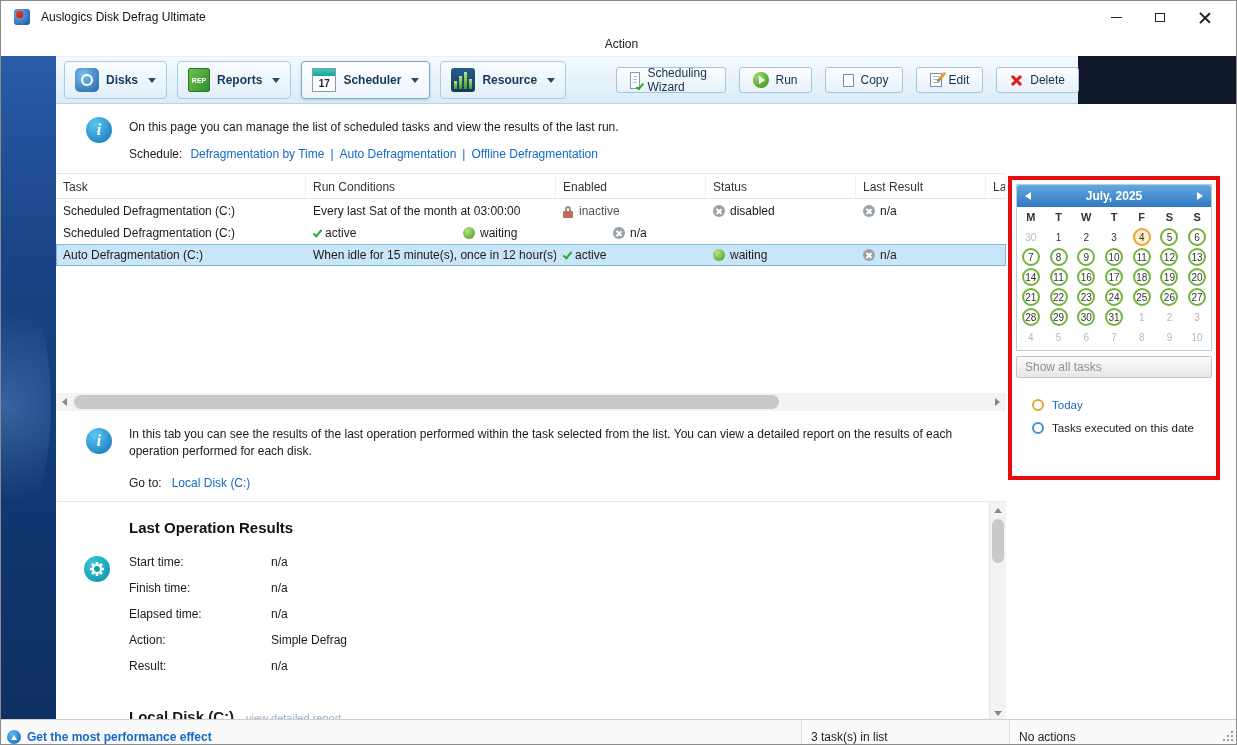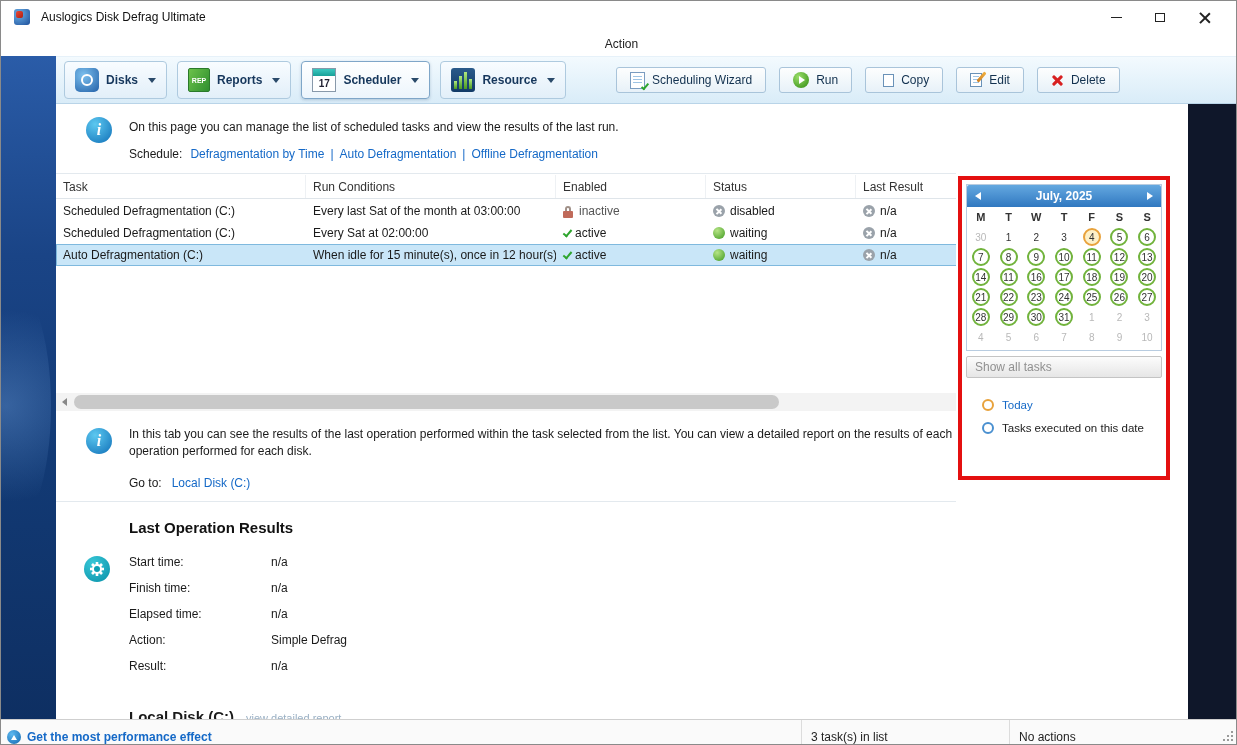--- a/index.html
+++ b/index.html
@@ -28,21 +28,21 @@
   .menubar { position:absolute; left:0; top:32px; width:100%; height:23px; background:#fff; display:flex; align-items:center; padding-left:6px;flex-direction:column; }
   .menu-item { padding:0 10px; line-height:23px; font-size:12px; color:#222; cursor:default; }
 
   
   .left-strip { position:absolute; left:0; top:55px; width:55px; height:665px;
     background:linear-gradient(180deg,#2a5ca8 0%, #1a4486 30%, #123a75 60%, #0e2f62 100%); overflow:hidden; }
   .left-strip::after { content:""; position:absolute; left:-40px; top:220px; width:90px; height:260px; border-radius:50%;
     background:radial-gradient(circle, rgba(120,170,230,0.35), rgba(120,170,230,0) 70%); }
 
   
-  .toolbar { position:absolute; left:55px; top:55px; width:1182px; height:48px;
+  .toolbar { position:absolute; left:55px; top:55px; width:1022px; height:48px;
     background:linear-gradient(#f3fafe,#d9ecf8); border-top:1px solid #e6f1f9; border-bottom:1px solid #b9d4e8;
     display:flex; align-items:center; padding-left:8px; }
   .tab { height:38px; display:flex; align-items:center; gap:7px; padding:0 10px; margin-right:10px;
     border:1px solid #aecadf; border-radius:4px; background:linear-gradient(#f8fcff,#e2eff9); cursor:pointer; }
   .tab.active { background:linear-gradient(#ffffff,#ecf5fc); border-color:#7fa6c8; box-shadow:0 1px 3px rgba(40,80,120,.25); }
   .tab-label { font-size:12px; font-weight:bold; color:#16375c; }
   .caret { width:0; height:0; border-left:4px solid transparent; border-right:4px solid transparent; border-top:5px solid #2a4a6a; margin-left:3px; }
 
   .tico { flex:none; }
   .disks-ico { width:24px; height:24px; border-radius:5px; position:relative;
@@ -145,21 +145,21 @@
   .partial-note { font-size:11px; font-weight:normal; color:#9ab0c4; margin-left:12px; }
 
   .vscroll { position:absolute; top:0; right:0; bottom:0; width:17px; background:#f3f3f3; border-left:1px solid #e4e4e4; }
   .vs-btn { position:absolute; left:0; width:16px; height:16px; display:flex; align-items:center; justify-content:center; }
   .vs-up{top:0;} .vs-down{bottom:0;}
   .tri-u { width:0; height:0; border-left:4px solid transparent; border-right:4px solid transparent; border-bottom:5px solid #888; }
   .tri-d { width:0; height:0; border-left:4px solid transparent; border-right:4px solid transparent; border-top:5px solid #888; }
   .vs-thumb { position:absolute; left:2px; top:17px; width:12px; height:44px; background:#c9c9c9; border-radius:6px; }
 
   
-  .right-region { position:absolute; left:955px; top:103px; width:232px; height:617px; background:#fff; }
+  .right-region { position:absolute; left:1005px; top:103px; width:232px; height:617px; background:#fff; }
   .red-box { position:absolute; left:2px; top:72px; width:212px; height:304px; border:4px solid #e41010; padding:4px; background:#fff; }
   .cal-wrap { border:1px solid #b8cce0; background:#fff; }
   .cal-head { height:22px; background:linear-gradient(#64a8e0,#3078c0); border-radius:2px 2px 0 0; position:relative;
     display:flex; align-items:center; justify-content:center; }
   .cal-month { color:#fff; font-weight:bold; font-size:12px; }
   .cal-prev,.cal-next { position:absolute; top:7px; cursor:pointer; }
   .cal-prev { left:8px; width:0; height:0; border-top:4px solid transparent; border-bottom:4px solid transparent; border-right:6px solid #fff; }
   .cal-next { right:8px; width:0; height:0; border-top:4px solid transparent; border-bottom:4px solid transparent; border-left:6px solid #fff; }
   .cal-days { display:grid; grid-template-columns:repeat(7,1fr); height:20px; align-items:center; justify-items:center;
     font-weight:bold; font-size:11px; color:#333; }
@@ -297,21 +297,20 @@
         <div class="trow">
           <div class="td col0">Scheduled Defragmentation (C:)</div>
           <div class="td col1">Every last Sat of the month at 03:00:00</div>
           <div class="td col2"><span class="ic ic-lock"><span class="lock-arch"></span><span class="lock-body"></span></span><span class="dim">inactive</span></div>
           <div class="td col3"><span class="ic ic-gray"></span><span>disabled</span></div>
           <div class="td col4"><span class="ic ic-gray"></span><span>n/a</span></div>
           <div class="td col5"></div>
         </div>
         <div class="trow">
           <div class="td col0">Scheduled Defragmentation (C:)</div>
-          <div class="td col1">Every Sat at 02:00:00</div>
           <div class="td col2"><span class="ic ic-check"></span><span class="">active</span></div>
           <div class="td col3"><span class="ic ic-green"></span><span>waiting</span></div>
           <div class="td col4"><span class="ic ic-gray"></span><span>n/a</span></div>
           <div class="td col5"></div>
         </div>
         <div class="trow sel">
           <div class="td col0">Auto Defragmentation (C:)</div>
           <div class="td col1">When idle for 15 minute(s), once in 12 hour(s)</div>
           <div class="td col2"><span class="ic ic-check"></span><span class="">active</span></div>
           <div class="td col3"><span class="ic ic-green"></span><span>waiting</span></div>

